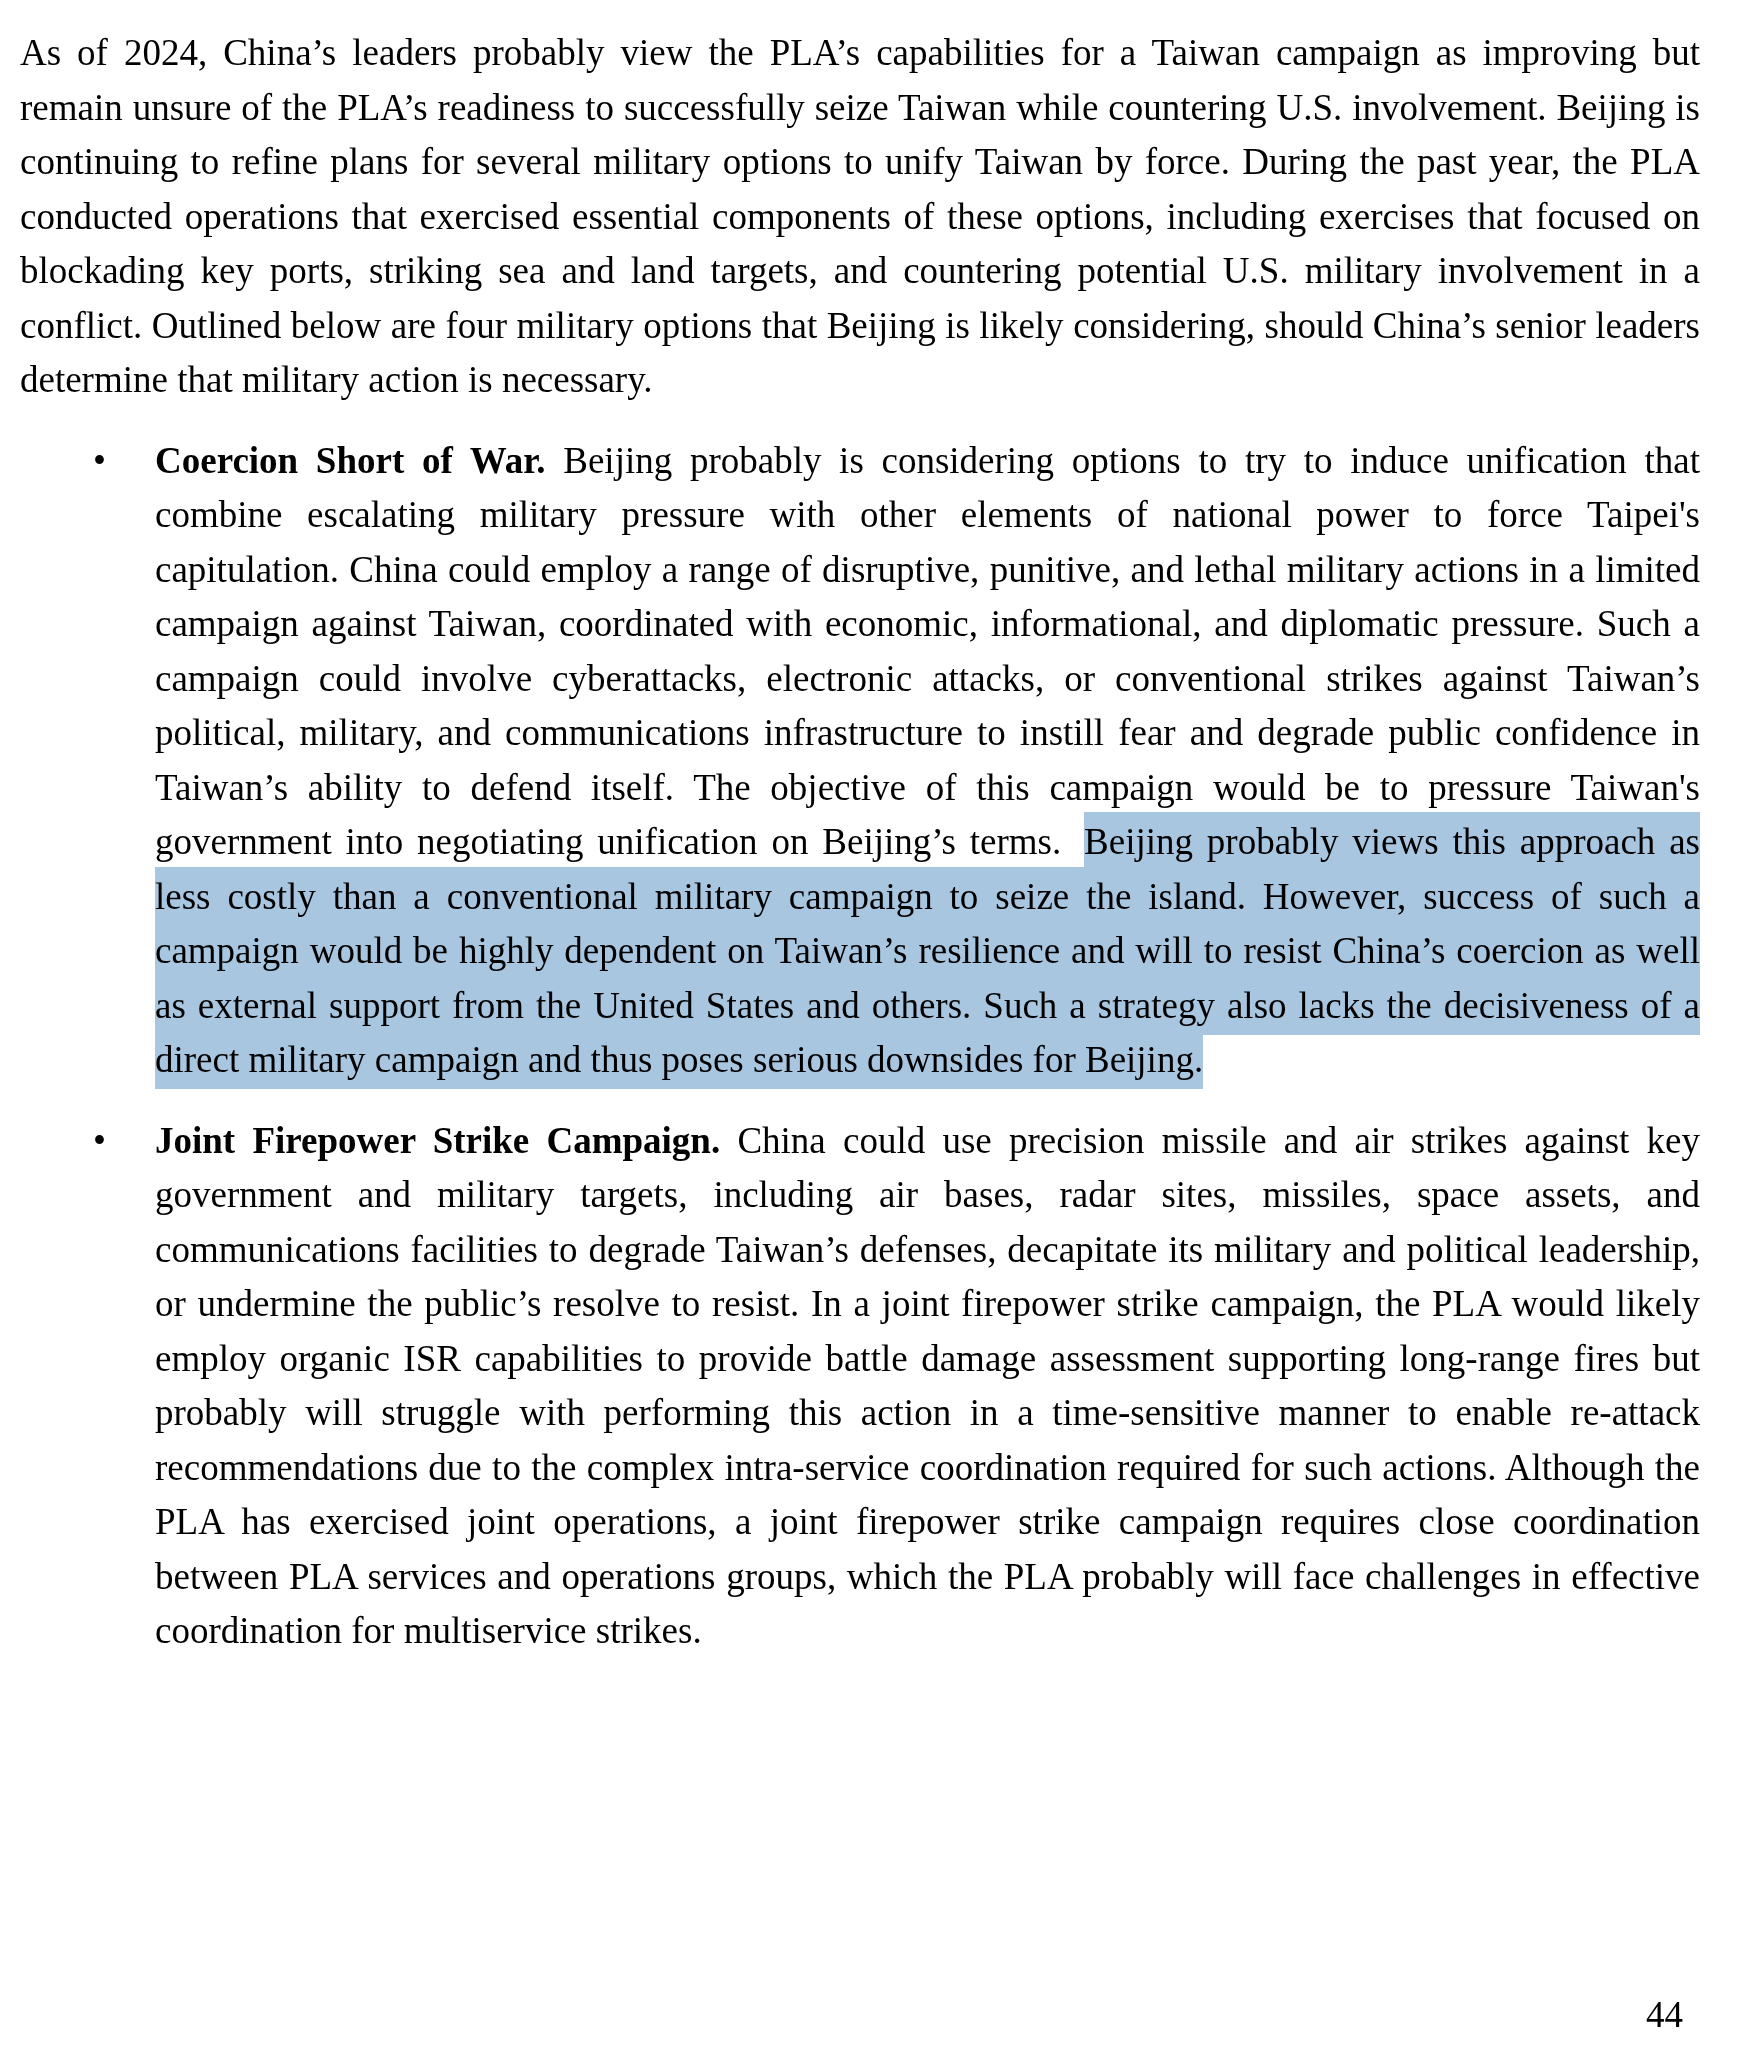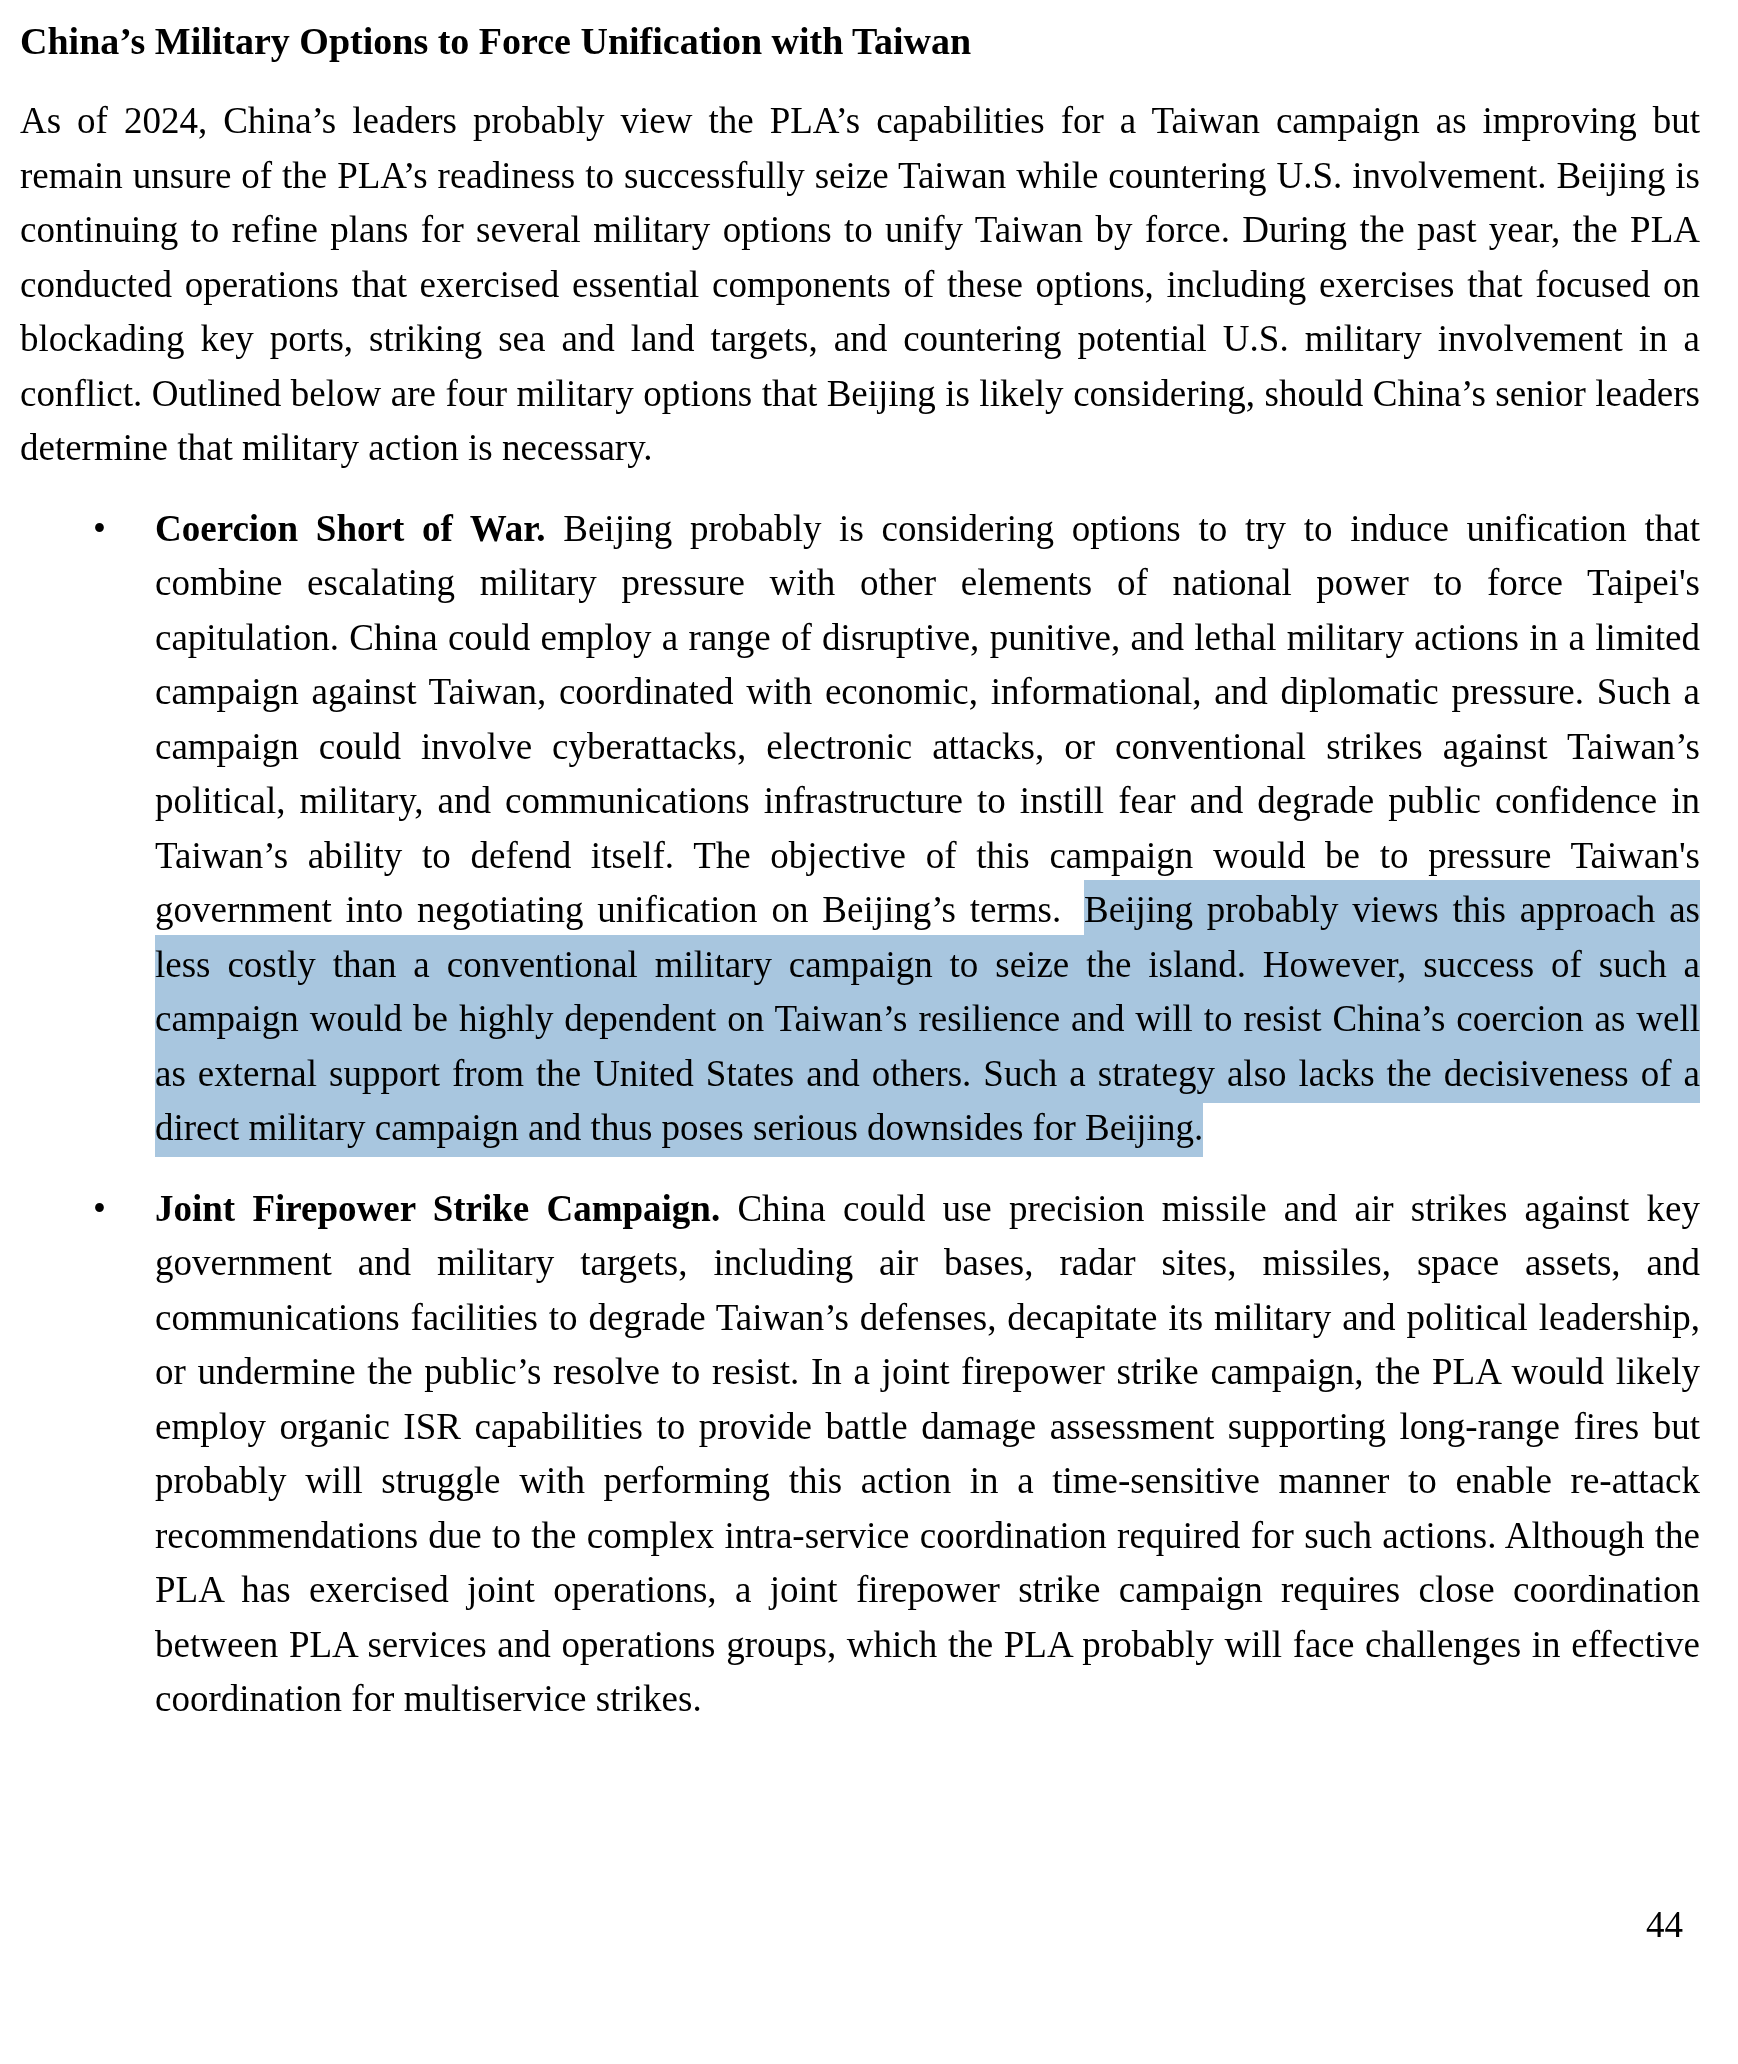--- a/index.html
+++ b/index.html
@@ -54,31 +54,30 @@
     font-weight: bold;
   }
   .hl {
     background-color: var(--hl-color, #a8c6df);
     padding: 9px 0;
     margin-left: 9px;
   }
   .page-number {
     position: absolute;
     left: 1646px;
-    top: 1898px;
+    top: 1988px;
     font-size: 37px;
     line-height: 54px;
   }
 </style>
 </head>
 <body>
 
 <div class="content">
 
-  <h1 class="doc-heading">China’s Military Options to Force Unification with Taiwan</h1>
 
   <p class="intro">As of 2024, China’s leaders probably view the PLA’s capabilities for a Taiwan campaign as improving but remain unsure of the PLA’s readiness to successfully seize Taiwan while countering U.S. involvement. Beijing is continuing to refine plans for several military options to unify Taiwan by force. During the past year, the PLA conducted operations that exercised essential components of these options, including exercises that focused on blockading key ports, striking sea and land targets, and countering potential U.S. military involvement in a conflict. Outlined below are four military options that Beijing is likely considering, should China’s senior leaders determine that military action is necessary.</p>
 
   <ul class="options">
 
     <li>
       <span class="bullet-marker">•</span>
       <span class="lead">Coercion Short of War.</span><span> Beijing probably is considering options to try to induce unification that combine escalating military pressure with other elements of national power to force Taipei's capitulation. China could employ a range of disruptive, punitive, and lethal military actions in a limited campaign against Taiwan, coordinated with economic, informational, and diplomatic pressure. Such a campaign could involve cyberattacks, electronic attacks, or conventional strikes against Taiwan’s political, military, and communications infrastructure to instill fear and degrade public confidence in Taiwan’s ability to defend itself. The objective of this campaign would be to pressure Taiwan's government into negotiating unification on Beijing’s terms. </span><span class="hl">Beijing probably views this approach as less costly than a conventional military campaign to seize the island. However, success of such a campaign would be highly dependent on Taiwan’s resilience and will to resist China’s coercion as well as external support from the United States and others. Such a strategy also lacks the decisiveness of a direct military campaign and thus poses serious downsides for Beijing.</span>
     </li>
 

